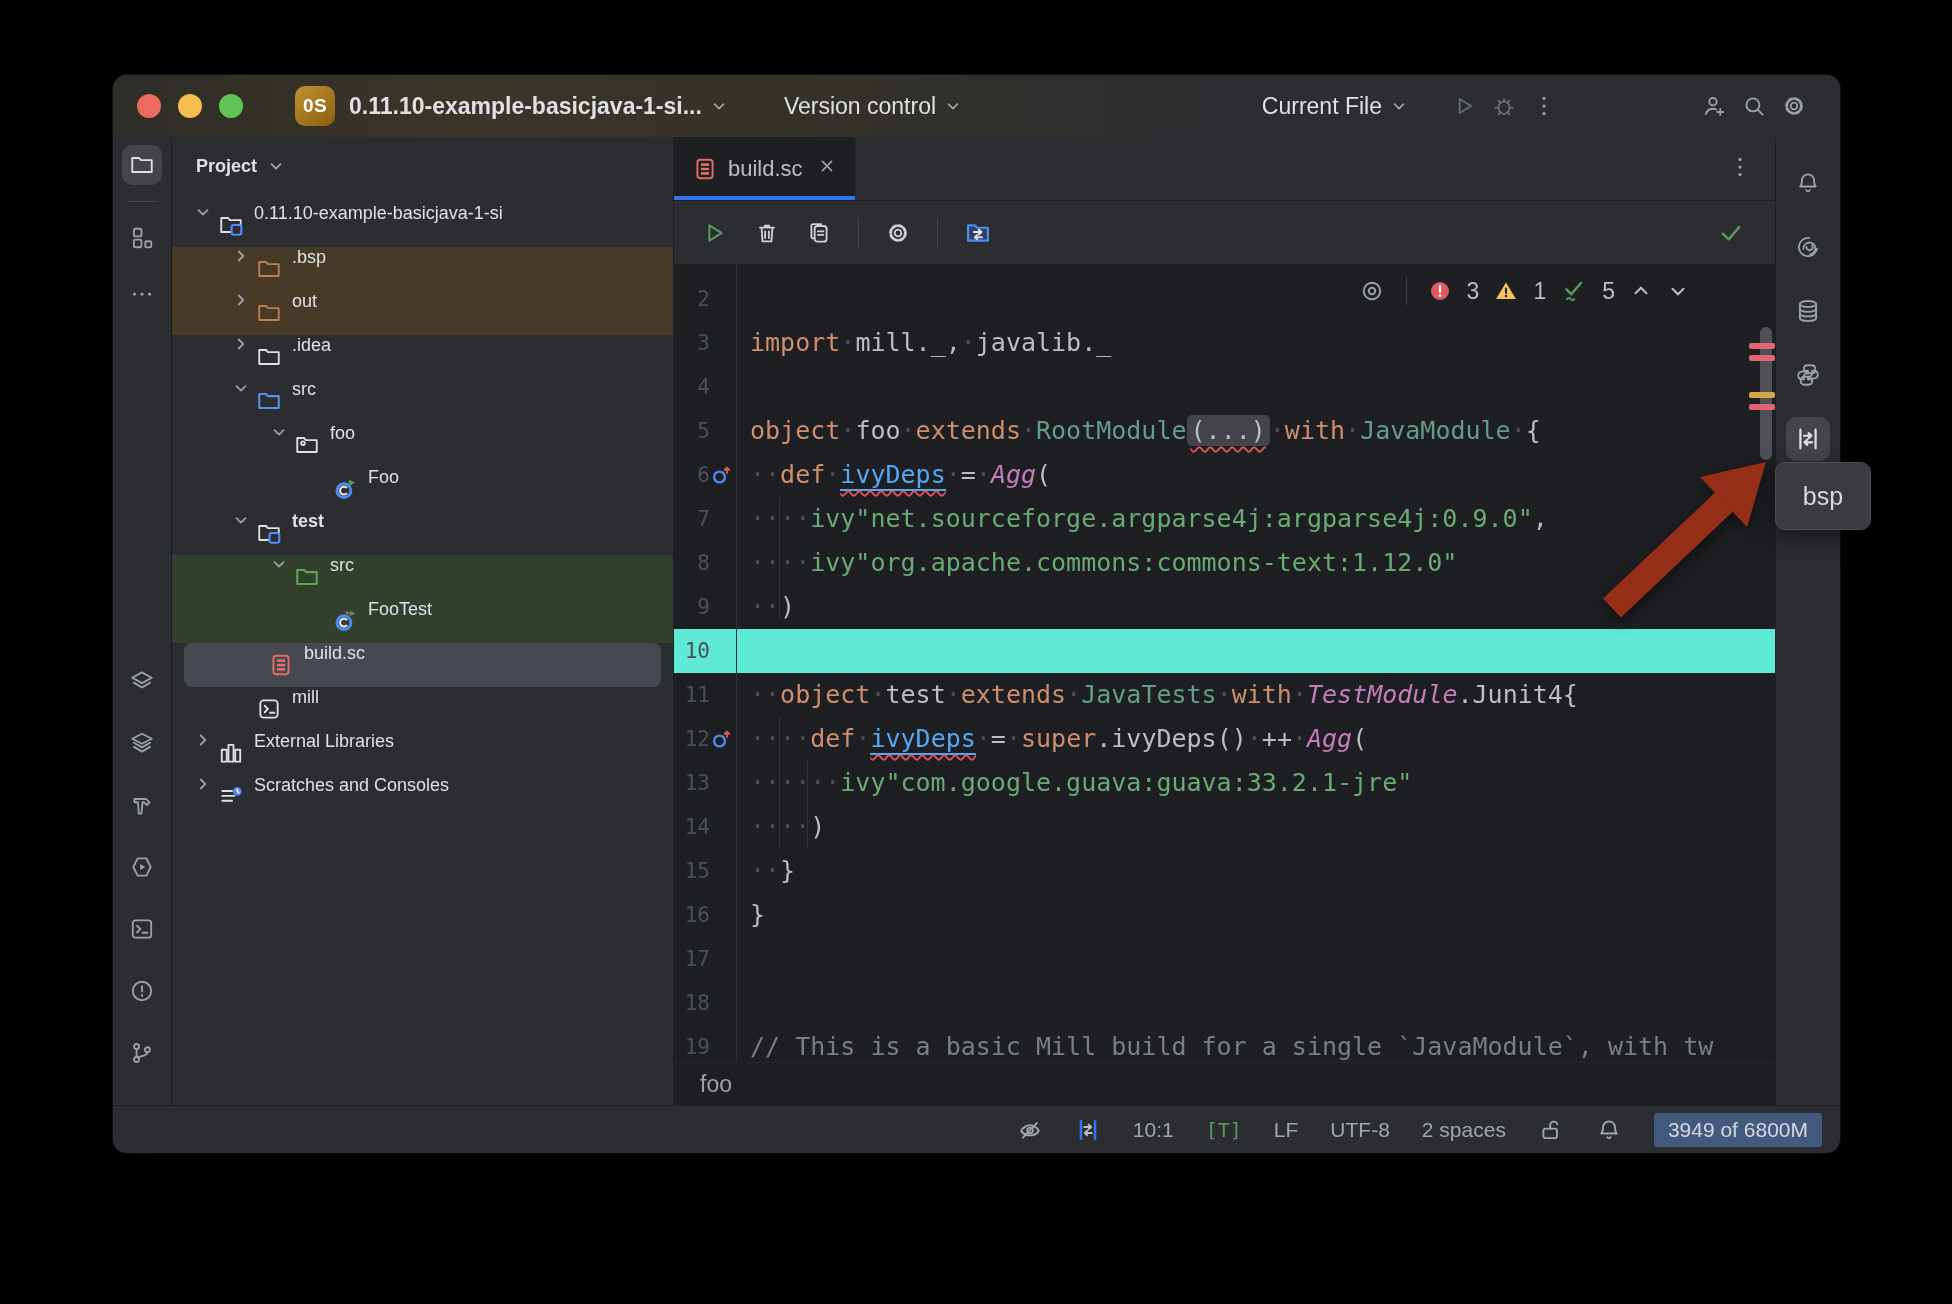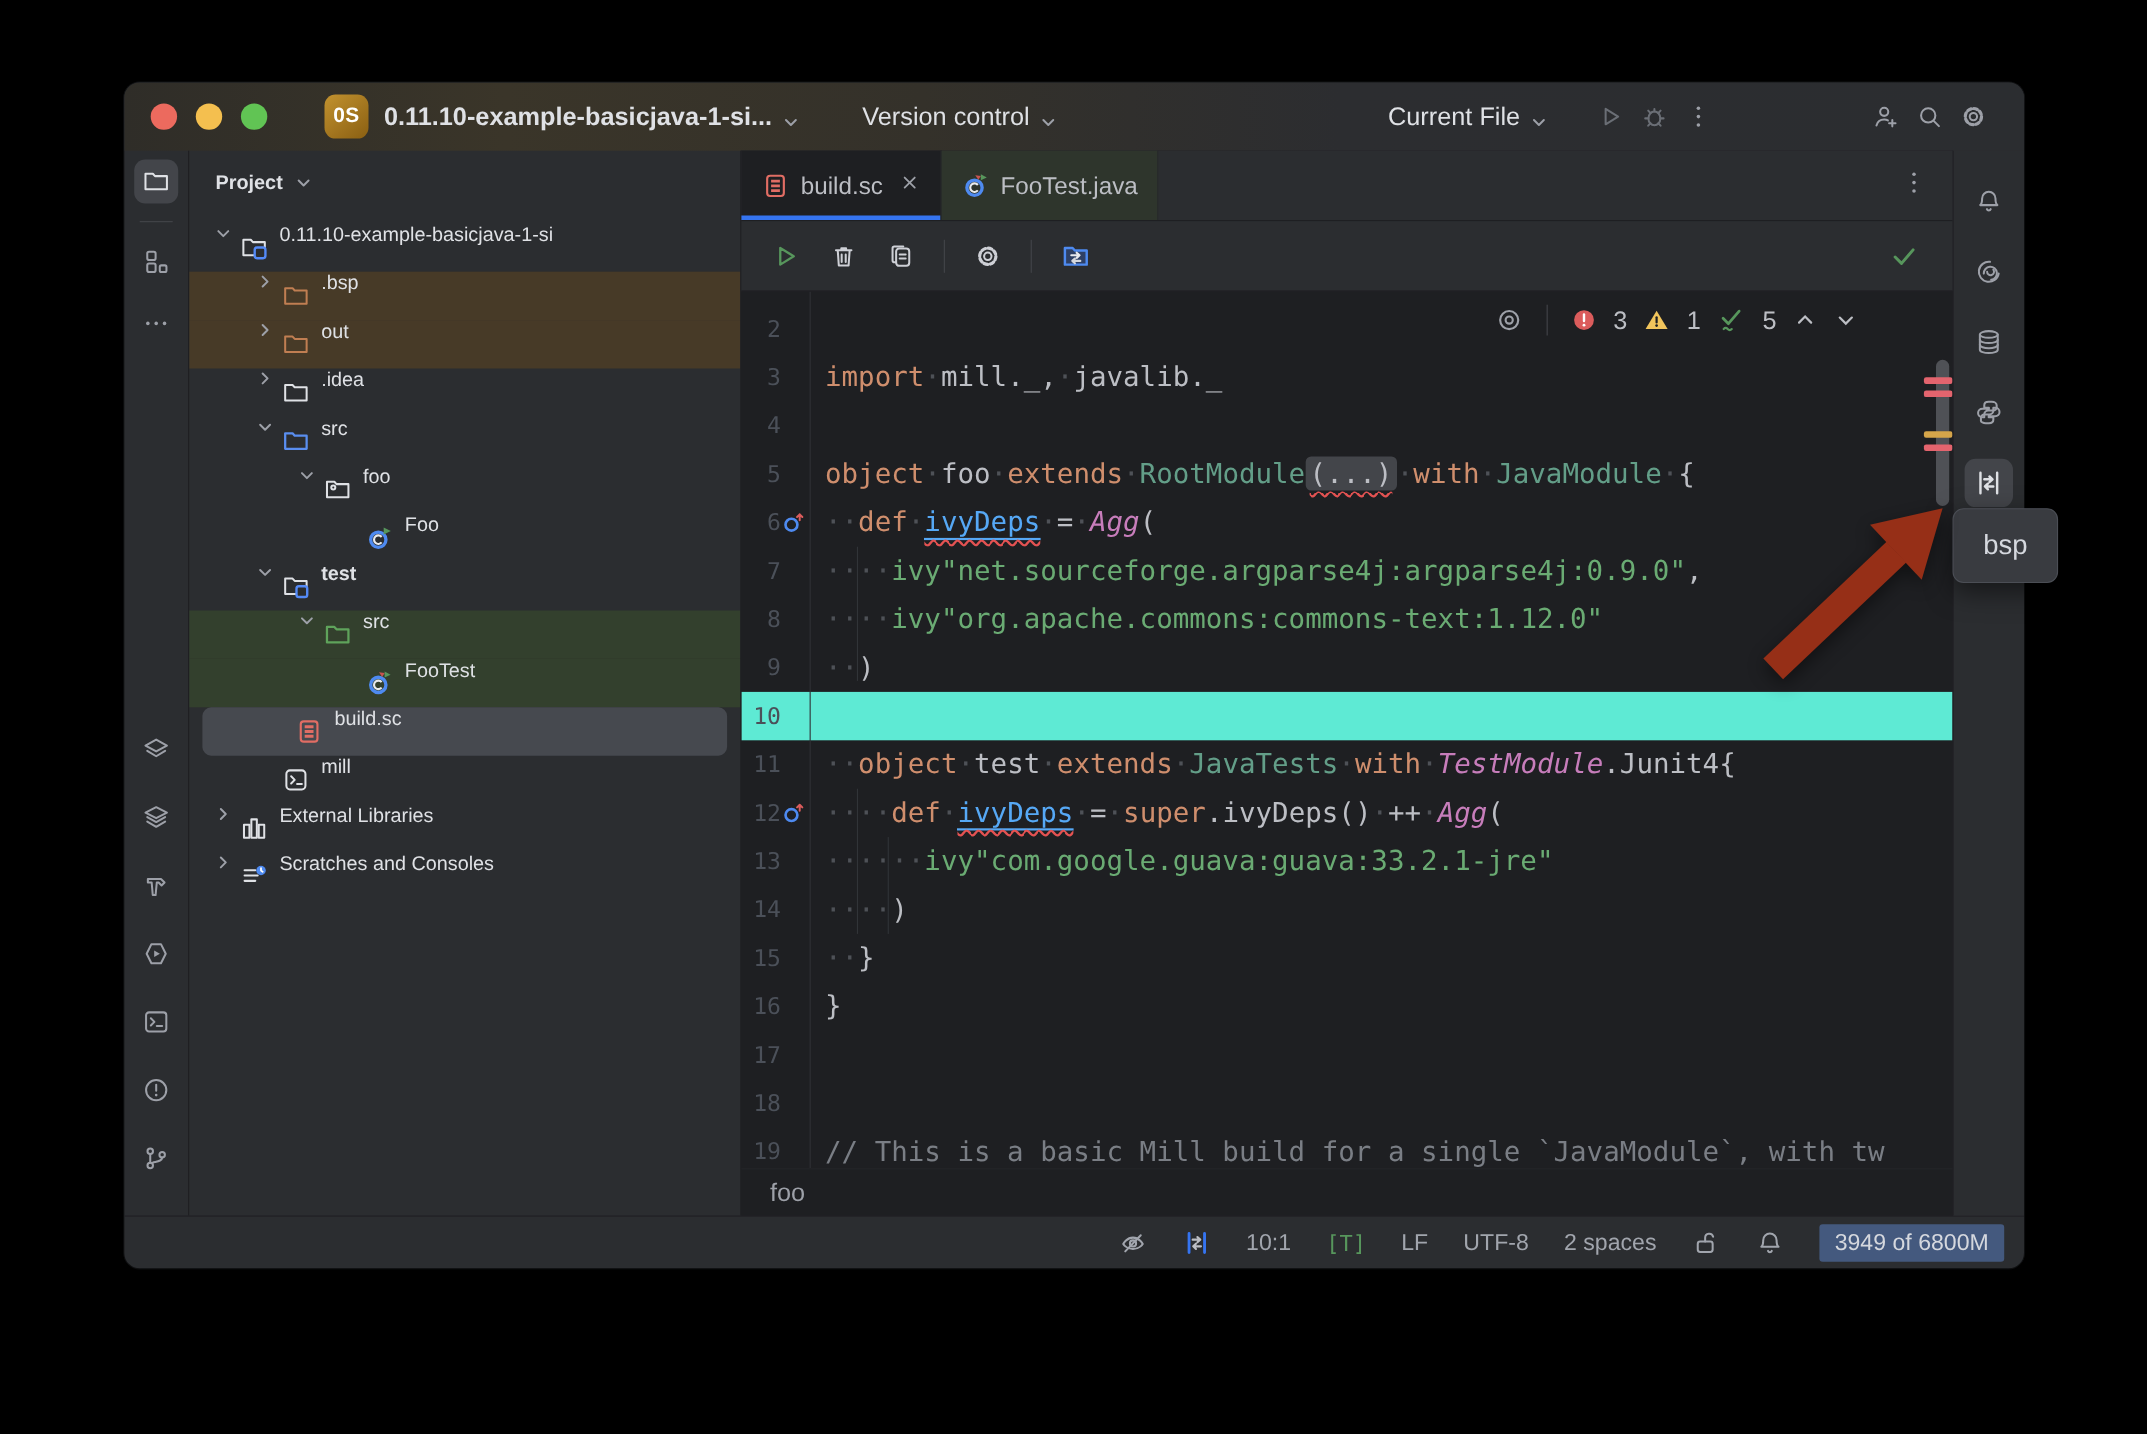--- a/index.html
+++ b/index.html
@@ -6,21 +6,21 @@
     font-family:"Liberation Sans",sans-serif;-webkit-font-smoothing:antialiased;}
   .window{position:absolute;left:113px;top:75px;width:1727px;height:1078px;border-radius:14px;
     background:#2b2d30;box-shadow:0 30px 90px rgba(0,0,0,.7),0 0 0 1px #151618;overflow:hidden;}
   
   .titlebar{height:62px;display:flex;align-items:center;padding:0 26px 0 24px;
     background:linear-gradient(90deg,#2f2d28 0%,#3a3529 20%,#34312a 42%,#2c2d30 64%,#2b2d30 100%);}
   .traffic{display:flex;gap:17px;}
   .tl{width:24px;height:24px;border-radius:50%;}
   .badge{margin-left:52px;width:40px;height:40px;border-radius:10px;display:flex;align-items:center;justify-content:center;
     background:linear-gradient(140deg,#c2922f,#8a5f12);color:#fff;font-size:19px;font-weight:700;letter-spacing:.5px;}
-  .tb-item{display:flex;align-items:flex-end;gap:8px;color:#dfe1e5;font-size:23px;cursor:default;}
+  .tb-item{display:flex;align-items:center;gap:8px;color:#dfe1e5;font-size:23px;cursor:default;}
   .chev{color:#9da0a8;}
   .ic{display:inline-flex;align-items:center;justify-content:center;}
   .ic svg{display:block;}
   .tb-icons{display:flex;align-items:center;}
   .ticon{color:#9da0a8;width:40px;height:40px;display:flex;align-items:center;justify-content:center;border-radius:8px;}
   .ticon.dim{color:#6a6e75;}
   
   .main{display:flex;height:968px;}
   .lstripe{width:58px;border-right:1px solid #1e1f22;display:flex;flex-direction:column;align-items:center;padding-top:8px;}
   .stripe-btn{width:40px;height:40px;border-radius:10px;display:flex;align-items:center;justify-content:center;color:#9da0a8;margin-bottom:16px;}
@@ -479,31 +479,20 @@
               <svg width="26" height="26" viewBox="0 0 24 24" fill="none" stroke="#e16d64" stroke-width="1.8" stroke-linejoin="round">
                 <rect x="5" y="3.5" width="14" height="17" rx="2.5"></rect>
                 <path d="M8.3 8h7.4M8.3 12h7.4M8.3 16h7.4" stroke-width="2.4"></path>
               </svg>
             </span>
             <span>build.sc</span>
             <span class="close"><svg width="20" height="20" viewBox="0 0 24 24" fill="none" stroke="currentColor" stroke-width="2" stroke-linecap="round">
                 <path d="M6.5 6.5l11 11M17.5 6.5l-11 11"></path>
               </svg></span>
           </div>
-          <div class="tab tint-green">
-            <span class="ic ">
-              <svg width="26" height="26" viewBox="0 0 24 24" fill="none">
-                <circle cx="11" cy="13.5" r="6.4" stroke="#4e8af0" stroke-width="2.8"></circle>
-                <path d="M13.8 11.2a3.6 3.6 0 1 0 0 4.6" stroke="#e8eaee" stroke-width="1.8" fill="none"></path>
-                <path d="M14.2 6.8L11.6 3l4.8.6z" fill="#c75450"></path>
-                <path d="M16.3 2.2l5 2.8-5 2.3z" fill="#57965c"></path>
-              </svg>
-            </span>
-            <span>FooTest.java</span>
-          </div>
           <div class="tab-spacer"></div>
           <div class="tab-menu"><span class="ic ">
               <svg width="26" height="26" viewBox="0 0 24 24" fill="none" stroke="currentColor" stroke-width="1.7" stroke-linecap="round" stroke-linejoin="round">
                 <circle cx="12" cy="5" r="1.5" fill="currentColor" stroke="none"></circle>
                 <circle cx="12" cy="12" r="1.5" fill="currentColor" stroke="none"></circle>
                 <circle cx="12" cy="19" r="1.5" fill="currentColor" stroke="none"></circle>
               </svg>
             </span></div>
         </div>
       <div class="toolbar" id="toolbar">

